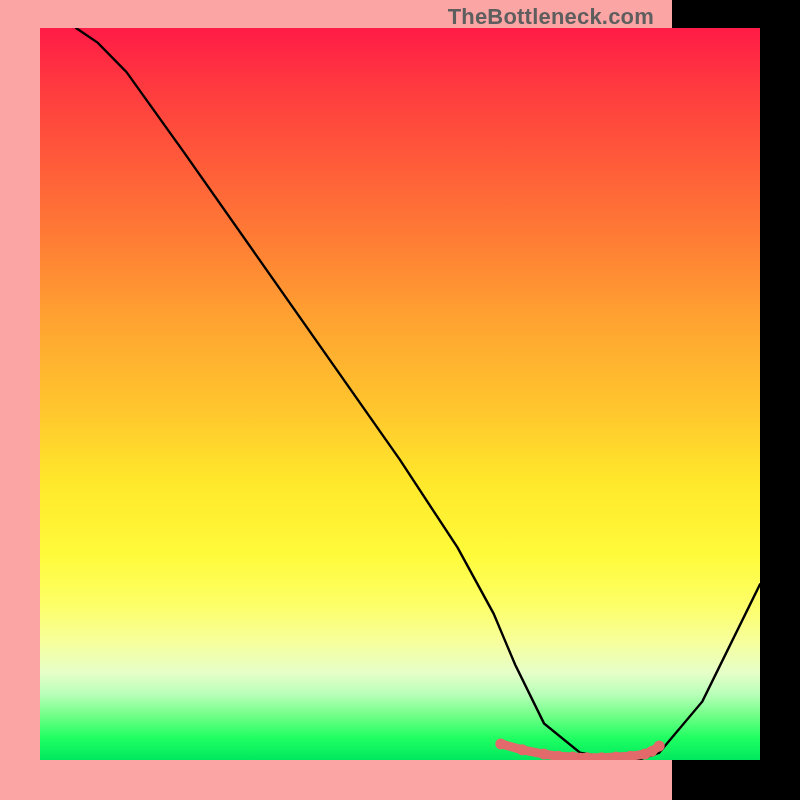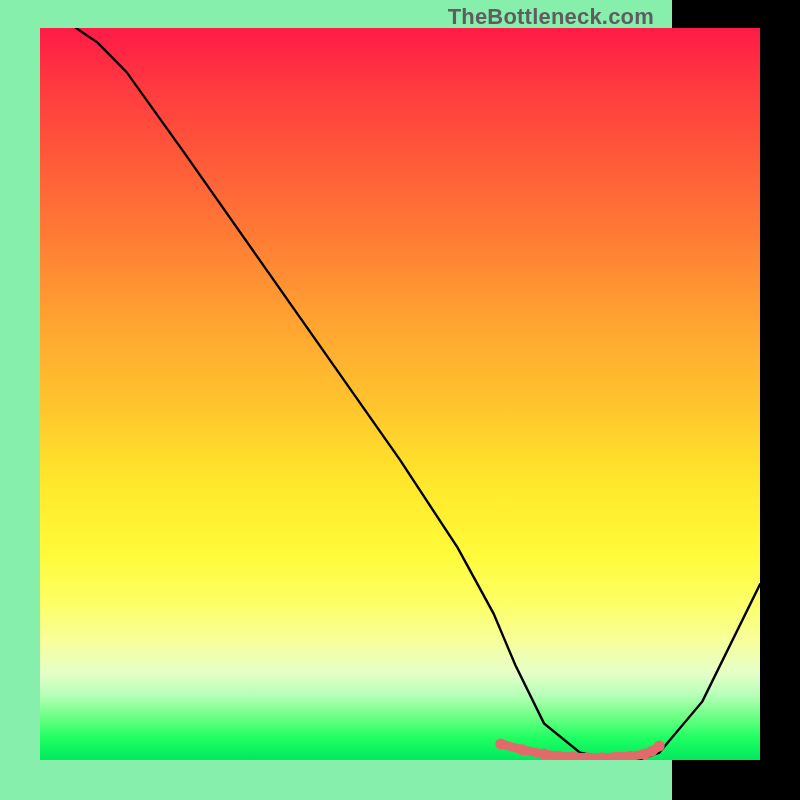--- a/index.html
+++ b/index.html
@@ -8,21 +8,21 @@
     width: 800px;
     height: 800px;
     background: #000;
     overflow: hidden;
     font-family: Arial, Helvetica, sans-serif;
   }
   .frame {
     position: relative;
     width: 672px;
     height: 800px;
-    background: #86efac;
+    background: #fca5a5;
   }
   .watermark {
     position: absolute;
     top: 4px;
     right: 18px;
     color: #5e5e5e;
     font-size: 22px;
     font-weight: 600;
     letter-spacing: 0.2px;
     user-select: none;

